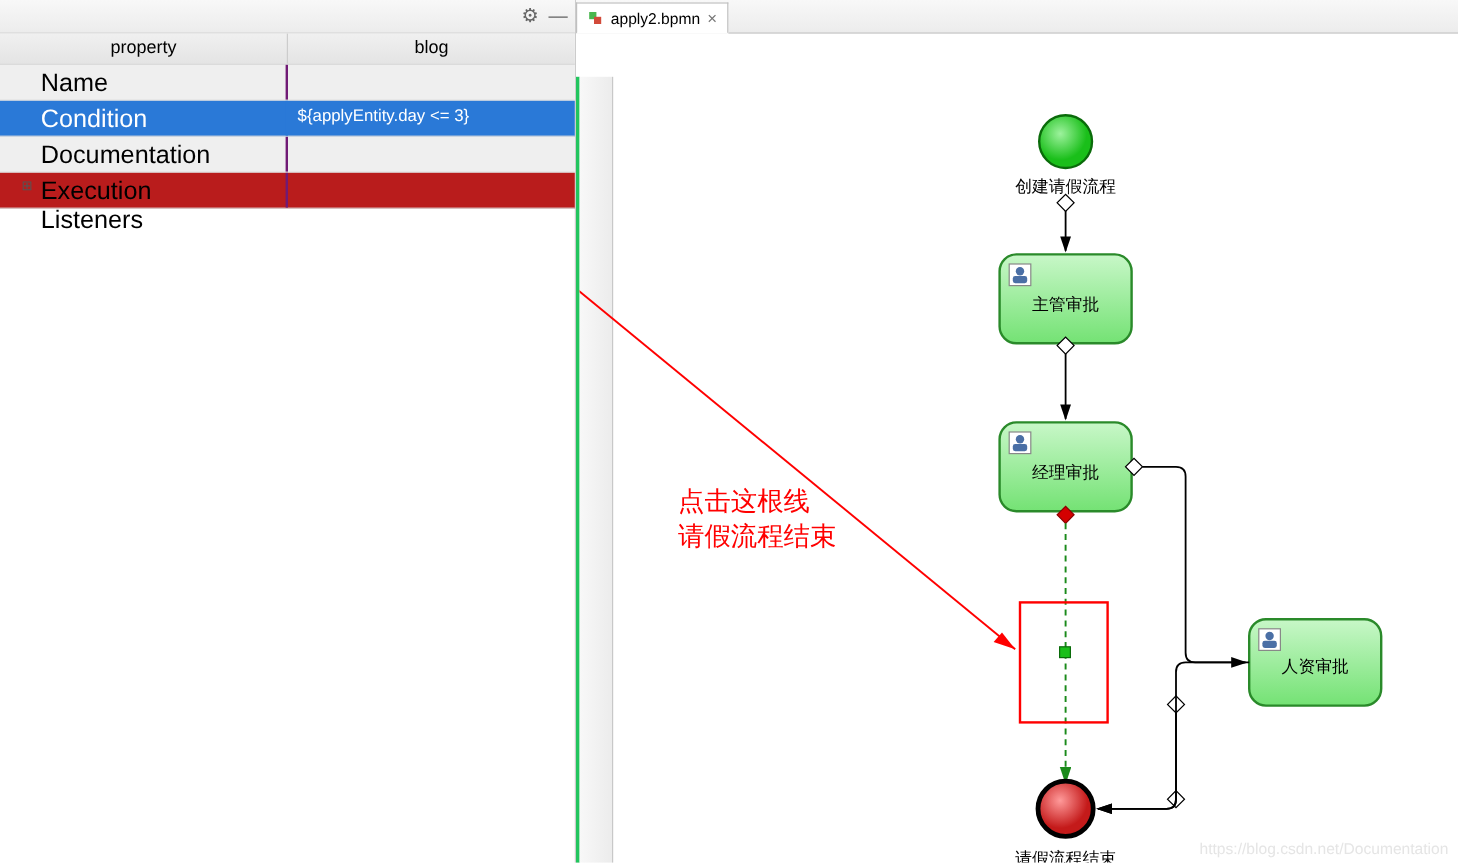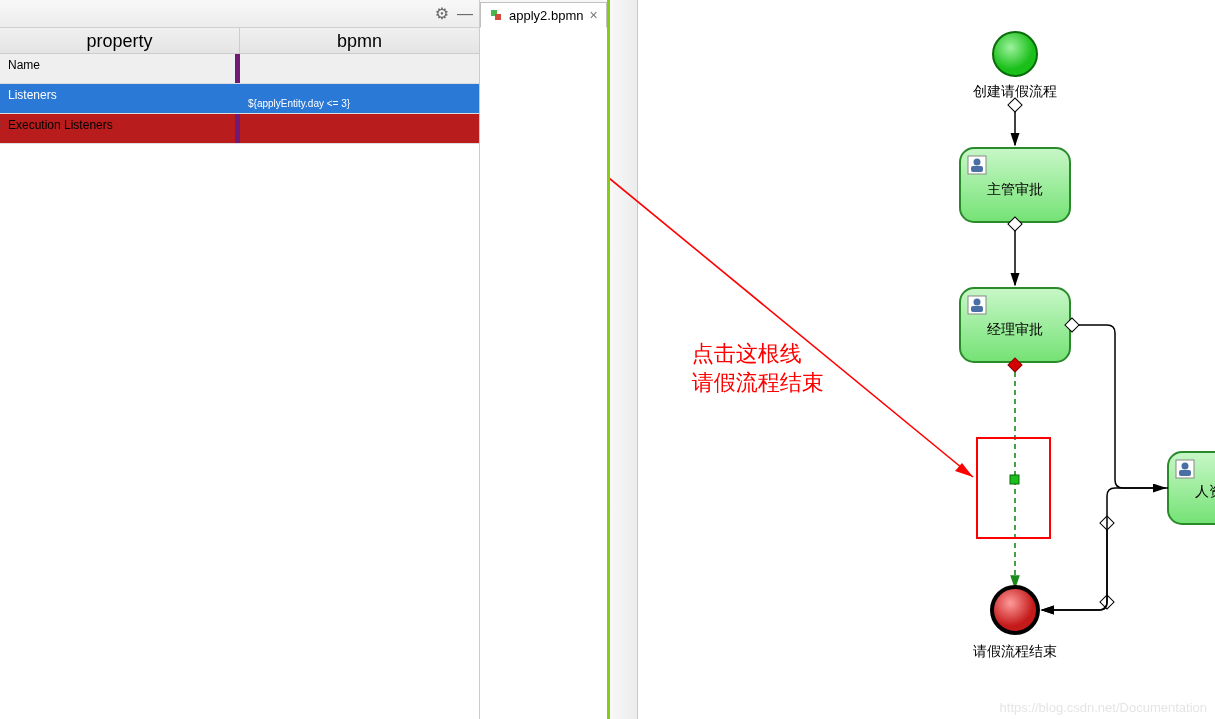--- a/index.html
+++ b/index.html
@@ -42,41 +42,41 @@
     }
     .table-header {
       display: flex;
       background: linear-gradient(#f0f0f0, #e4e4e4);
       border-bottom: 1px solid #ccc;
       height: 26px;
     }
     .th {
       padding: 3px 8px;
       text-align: center;
-      font-size: 18px;
+      font-size: 15px;
       border-right: 1px solid #ccc;
     }
     .th:last-child { border-right: none; }
     .th-prop { width: 240px; }
     .th-val { flex: 1; }
     .table-body .row {
       display: flex;
       height: 30px;
       border-bottom: 1px solid #ddd;
     }
     .row .cell-prop {
       width: 240px;
-      padding: 4px 8px;
-      font-size: 12px;
-      border-right: 5px solid #701a75;
+      padding: 4px 34px;
+      font-size: 21px;
+      border-right: 2px solid #701a75;
     }
     .row .cell-val {
       flex: 1;
-      padding: 14px 8px;
-      font-size: 10px;
+      padding: 4px 8px;
+      font-size: 14px;
     }
     .row.selected {
       background: #2a79d7;
       color: #fff;
     }
     .row.selected .cell-prop,
     .row.selected .cell-val {
       border-right-color: #2a79d7;
     }
     .row.expandable .cell-prop::before {
@@ -88,20 +88,21 @@
     }
     .row.expandable { position: relative; }
     .row-even { background: #efefef; }
     .row-odd { background: #b91c1c; }
     .row.selected.row-odd,
     .row.selected.row-even { background: #2a79d7; }
 
     .right-panel {
       flex: 1;
       display: flex;
+      flex-direction: column;
       position: relative;
     }
     .tab-bar {
       height: 28px;
       background: linear-gradient(#f8f8f8, #ececec);
       border-bottom: 1px solid #c0c0c0;
       display: flex;
       align-items: flex-end;
     }
     .tab {
@@ -135,21 +136,22 @@
       width: 6px; height: 6px;
       background: #d24a3a;
       bottom: 2px; right: 2px;
     }
     .tab-close { color: #777; cursor: pointer; font-size: 14px; }
 
     .canvas {
       flex: 1;
       background: #fff;
       position: relative;
-      border-left: 3px solid #84cc16;
+      border-left: 3px solid #22c55e;
+      margin-top: 36px;
     }
     .ruler-v {
       position: absolute;
       left: 0; top: 0;
       width: 28px;
       height: 100%;
       background: linear-gradient(to right, #f8f8f8, #ececec);
       border-right: 1px solid #c8c8c8;
     }
     .watermark {
@@ -176,30 +178,34 @@
 <body>
 
 <div class="container">
   <div class="left-panel">
     <div class="panel-toolbar">
       <span class="gear-icon">⚙</span>
       <span class="minimize-icon">—</span>
     </div>
     <div class="table-header">
       <div class="th th-prop">property</div>
-      <div class="th th-val">bpmn</div>
+      <div class="th th-val">blog</div>
     </div>
     <div class="table-body">
       <div class="row row-even">
         <div class="cell-prop">Name</div>
         <div class="cell-val"></div>
       </div>
       <div class="row row-odd selected">
-        <div class="cell-prop">Listeners</div>
+        <div class="cell-prop">Condition</div>
         <div class="cell-val">${applyEntity.day &lt;= 3}</div>
+      </div>
+      <div class="row row-even">
+        <div class="cell-prop">Documentation</div>
+        <div class="cell-val"></div>
       </div>
       <div class="row row-odd expandable">
         <div class="cell-prop">Execution Listeners</div>
         <div class="cell-val"></div>
       </div>
     </div>
   </div>
 
   <div class="right-panel">
     <div class="tab-bar">

